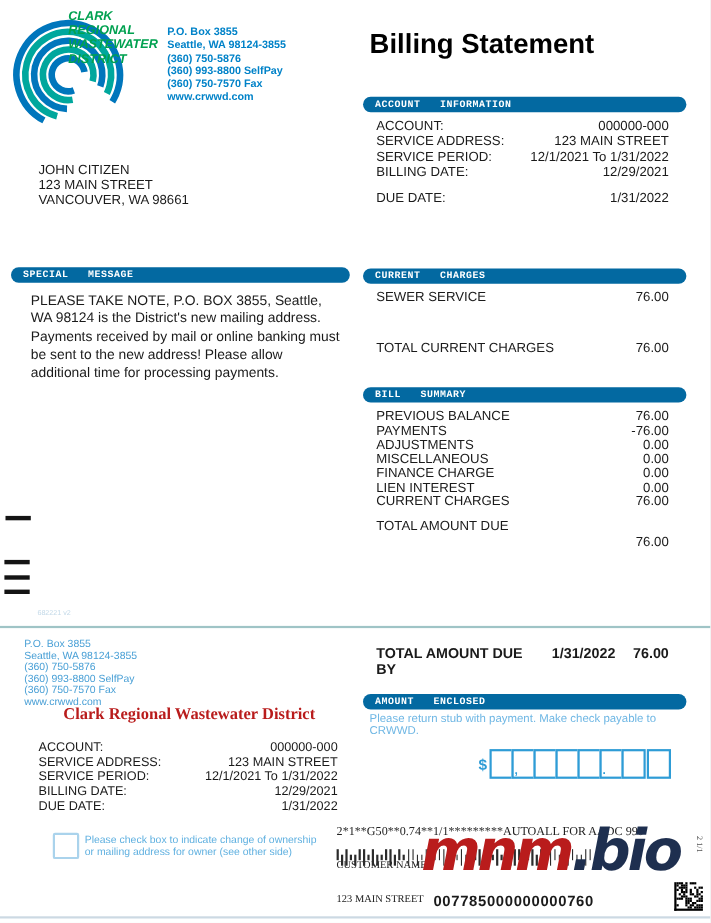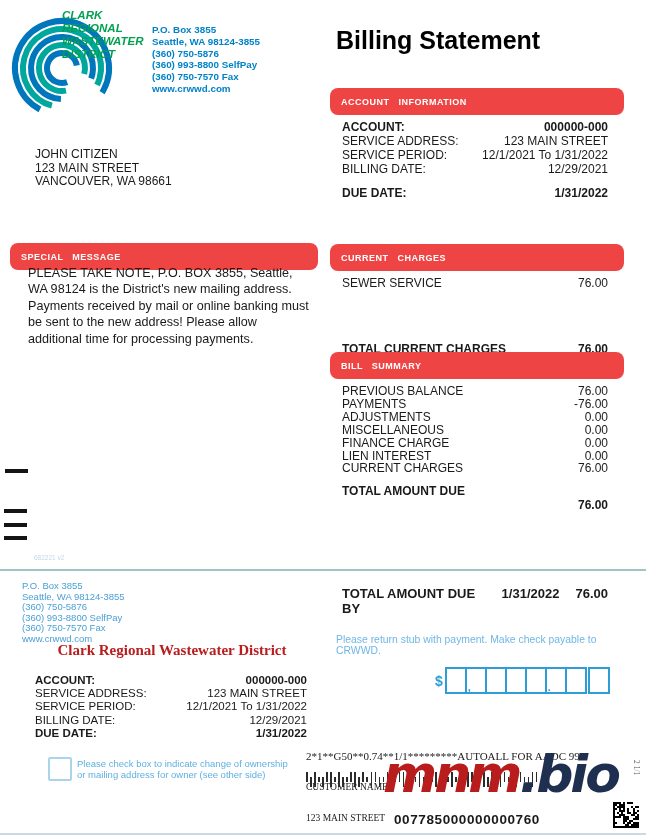--- a/index.html
+++ b/index.html
@@ -1,29 +1,29 @@
 <!DOCTYPE html>
 <html><head>
 <meta charset="utf-8">
 <style>
   html,body{margin:0;padding:0;background:#e8e8e8;}
   .page{position:relative;width:646px;height:839px;background:#ffffff;margin:0 auto;
         font-family:"Liberation Sans",sans-serif;color:#1a1a1a;overflow:hidden;}
   .abs{position:absolute;}
 
   
-  .band{background:#ef4444;border-radius:8px;color:#ffffff;font-weight:bold;font-size:9px;
-        letter-spacing:.5px;display:flex;align-items:center;padding:0 11px;height:27px;white-space:pre;}
+  .band{background:#0369a1;border-radius:8px;color:#ffffff;font-weight:bold;font-size:9px;
+        letter-spacing:.5px;display:flex;align-items:center;padding:0 11px;height:14px;white-space:pre;font-family:Liberation Mono, monospace;}
 
   
   .col{display:block;}
   .kv{display:flex;justify-content:space-between;font-size:12px;line-height:14px;}
   .kv.sm{font-size:11.5px;line-height:13.2px;}
   .kv .v{text-align:right;}
-  .b{font-weight:bold;}
+  .b{font-weight:normal;}
 
   
   .logo-text{font-style:italic;font-weight:bold;color:#00a150;font-size:11.5px;line-height:13px;}
   .hdr-contact{color:#0082c8;font-weight:bold;font-size:9.8px;line-height:11.8px;}
   .title{font-size:25px;font-weight:bold;color:#000;}
 
   .addr{font-size:12px;line-height:13.6px;}
   .msg{font-size:12.6px;line-height:16.4px;}
 
   .regmark{background:#141414;height:4px;width:23px;}
@@ -141,21 +141,21 @@
   </div>
   <div class="abs msg" style="left:28px;top:265px;width:286px;">PLEASE TAKE NOTE, P.O. BOX 3855, Seattle, WA 98124 is the District's new mailing address. Payments received by mail or online banking must be sent to the new address! Please allow additional time for processing payments.</div>
 
   <div class="abs" style="left:330px;top:244px;width:294px;">
     <div class="band">CURRENT   CHARGES</div>
     <div class="col" style="padding:5px 16px 0 12px;">
       <div class="kv">
         <span>SEWER SERVICE</span>
         <span class="v">76.00</span>
       </div>
-      <div class="kv b" style="margin-top:52px;">
+      <div class="kv b" style="margin-top:32px;">
         <span>TOTAL CURRENT CHARGES</span>
         <span class="v">76.00</span>
       </div>
     </div>
   </div>
 
   <div class="abs" style="left:330px;top:352px;width:294px;">
     <div class="band">BILL   SUMMARY</div>
     <div class="col" style="padding:6px 16px 0 12px;">
       <div class="kv" style="line-height:12.9px">
@@ -243,20 +243,21 @@
 
   <div class="abs" style="left:330px;top:578px;width:294px;">
     <div class="due-line" style="padding:8px 16px 0 12px;gap:16px;">
       <span>TOTAL AMOUNT DUE BY</span>
       <span>1/31/2022</span>
       <span>76.00</span>
     </div>
   </div>
 
   <div class="abs" style="left:330px;top:631px;width:294px;">
+    <div class="band">AMOUNT   ENCLOSED</div>
     <div class="instruction" style="padding:3px 0 0 6px;">Please return stub with payment. Make check payable to CRWWD.</div>
     <div class="amt-row" style="margin:11px 0 0 105px;">
       <span class="amt-cur">$</span>
       <span class="amt-cell"></span>
       <span class="amt-cell">
           <span class="sep">,</span>
         </span>
       <span class="amt-cell"></span>
       <span class="amt-cell"></span>
       <span class="amt-cell"></span>

